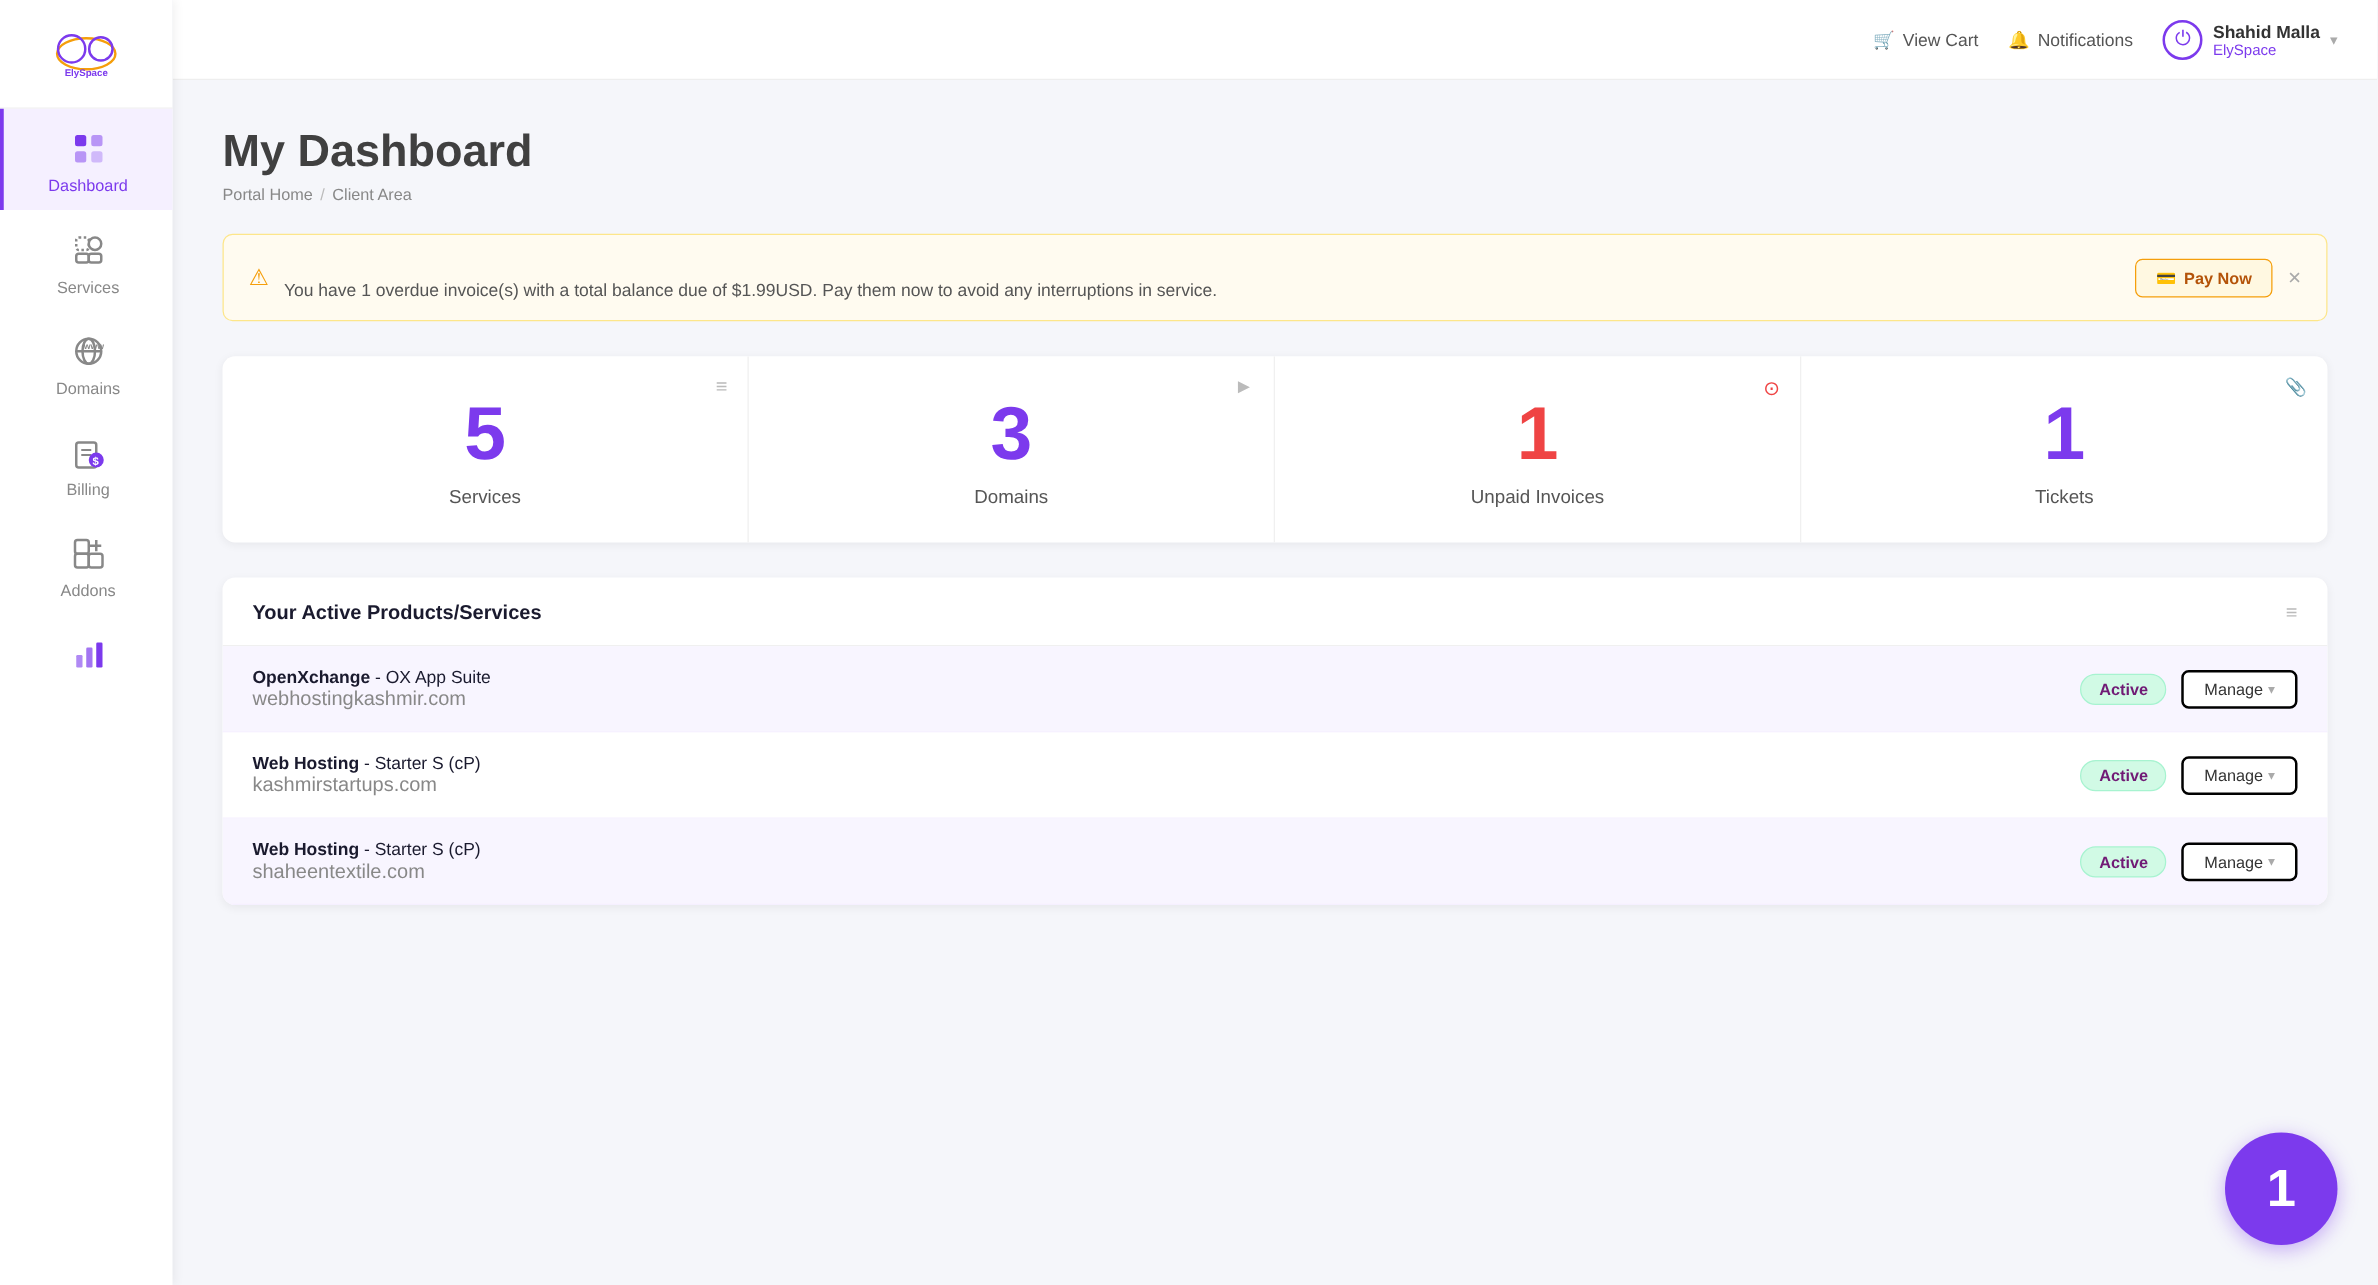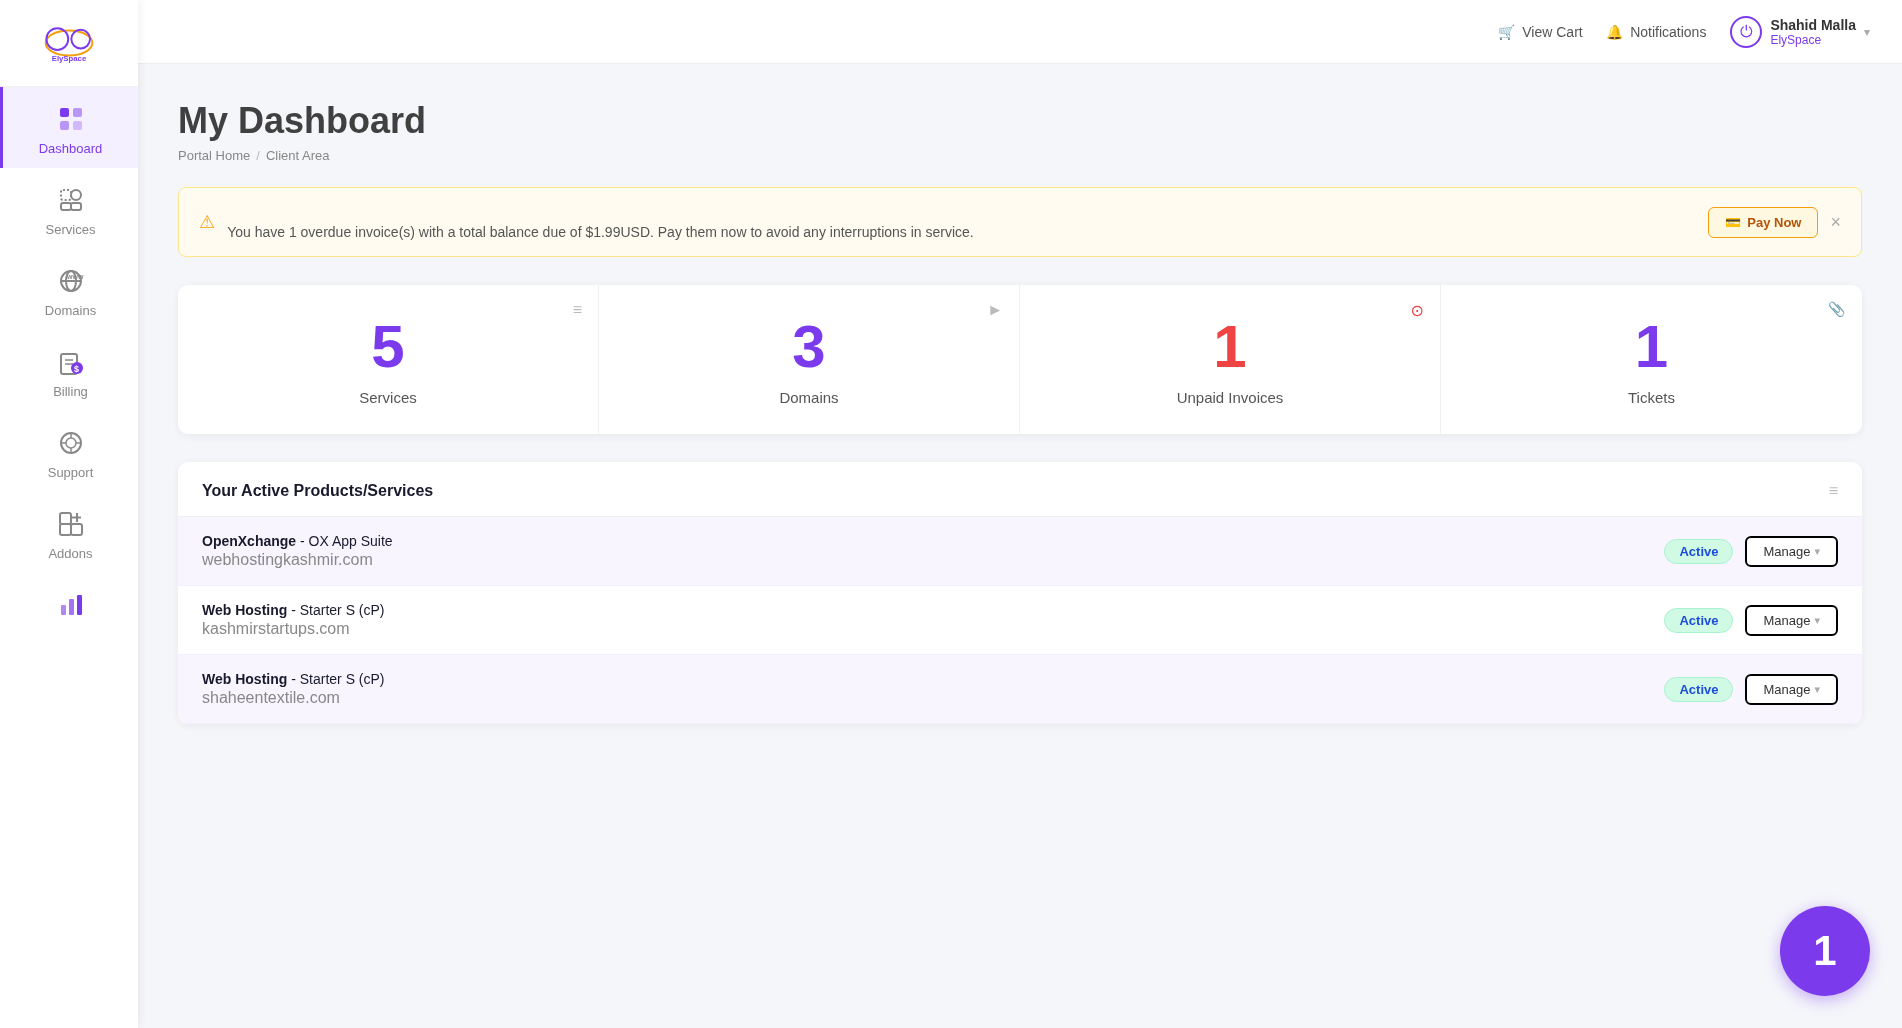--- a/index.html
+++ b/index.html
@@ -220,21 +220,21 @@
     .product-domain { font-size: 16px; color: #888; margin-top: 2px; }
     .product-actions { display: flex; align-items: center; gap: 12px; }
     .status-badge {
       padding: 4px 14px;
       border-radius: 20px;
       font-size: 13px;
       font-weight: 600;
     }
     .status-badge.active {
       background: #d1fae5;
-      color: #1d4ed8;
+      color: #701a75;
       border: 1px solid #a7f3d0;
       text-align: right;
     }
     .manage-btn {
       background: #fff;
       border: 2px solid #000000;
       color: #333;
       font-size: 13px;
       font-weight: 500;
       padding: 6px 16px;
@@ -333,33 +333,20 @@
           <rect x="4" y="6" width="16" height="20" rx="2" stroke="#888" stroke-width="2"></rect>
           <line x1="8" y1="12" x2="16" y2="12" stroke="#888" stroke-width="1.5"></line>
           <line x1="8" y1="16" x2="16" y2="16" stroke="#888" stroke-width="1.5"></line>
           <circle cx="20" cy="20" r="6" fill="#7c3aed"></circle>
           <text x="17" y="24" fill="#fff" font-size="9" font-weight="900">$</text>
         </svg>
       </div>
       <span>Billing</span>
     </div>
 
-    <div class="sidebar-item">
-      <div class="icon">
-        <svg viewBox="0 0 28 28" fill="none" xmlns="http://www.w3.org/2000/svg">
-          <circle cx="14" cy="14" r="10" stroke="#888" stroke-width="2"></circle>
-          <circle cx="14" cy="14" r="5" stroke="#888" stroke-width="1.5"></circle>
-          <line x1="14" y1="4" x2="14" y2="9" stroke="#888" stroke-width="1.5"></line>
-          <line x1="14" y1="19" x2="14" y2="24" stroke="#888" stroke-width="1.5"></line>
-          <line x1="4" y1="14" x2="9" y2="14" stroke="#888" stroke-width="1.5"></line>
-          <line x1="19" y1="14" x2="24" y2="14" stroke="#888" stroke-width="1.5"></line>
-        </svg>
-      </div>
-      <span>Support</span>
-    </div>
 
     <div class="sidebar-item">
       <div class="icon">
         <svg viewBox="0 0 28 28" fill="none" xmlns="http://www.w3.org/2000/svg">
           <rect x="3" y="14" width="11" height="11" rx="2" stroke="#888" stroke-width="2"></rect>
           <rect x="14" y="14" width="11" height="11" rx="2" stroke="#888" stroke-width="2"></rect>
           <rect x="3" y="3" width="11" height="11" rx="2" stroke="#888" stroke-width="2"></rect>
           <line x1="20" y1="3" x2="20" y2="12" stroke="#888" stroke-width="2"></line>
           <line x1="15" y1="7.5" x2="24" y2="7.5" stroke="#888" stroke-width="2"></line>
         </svg>

